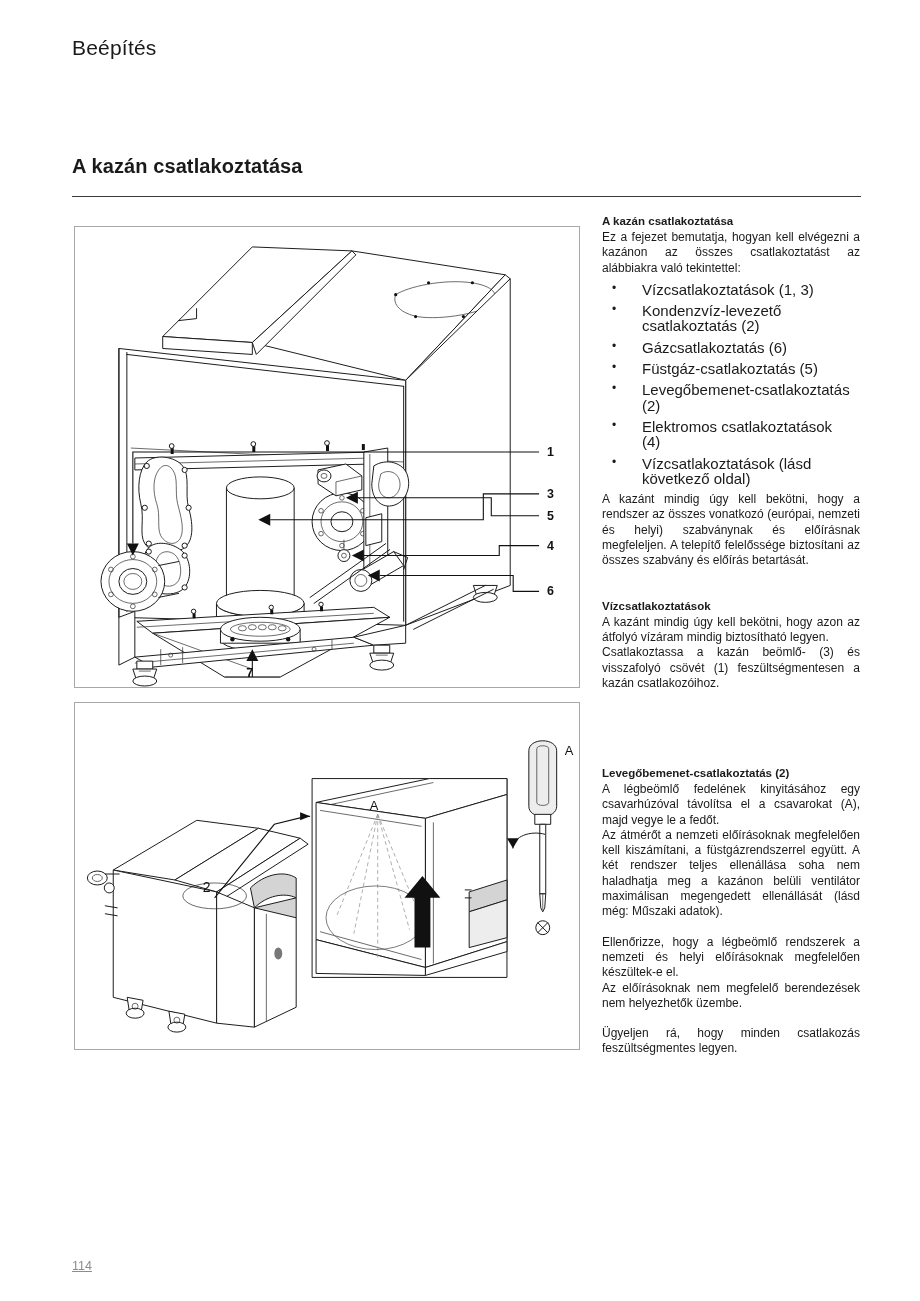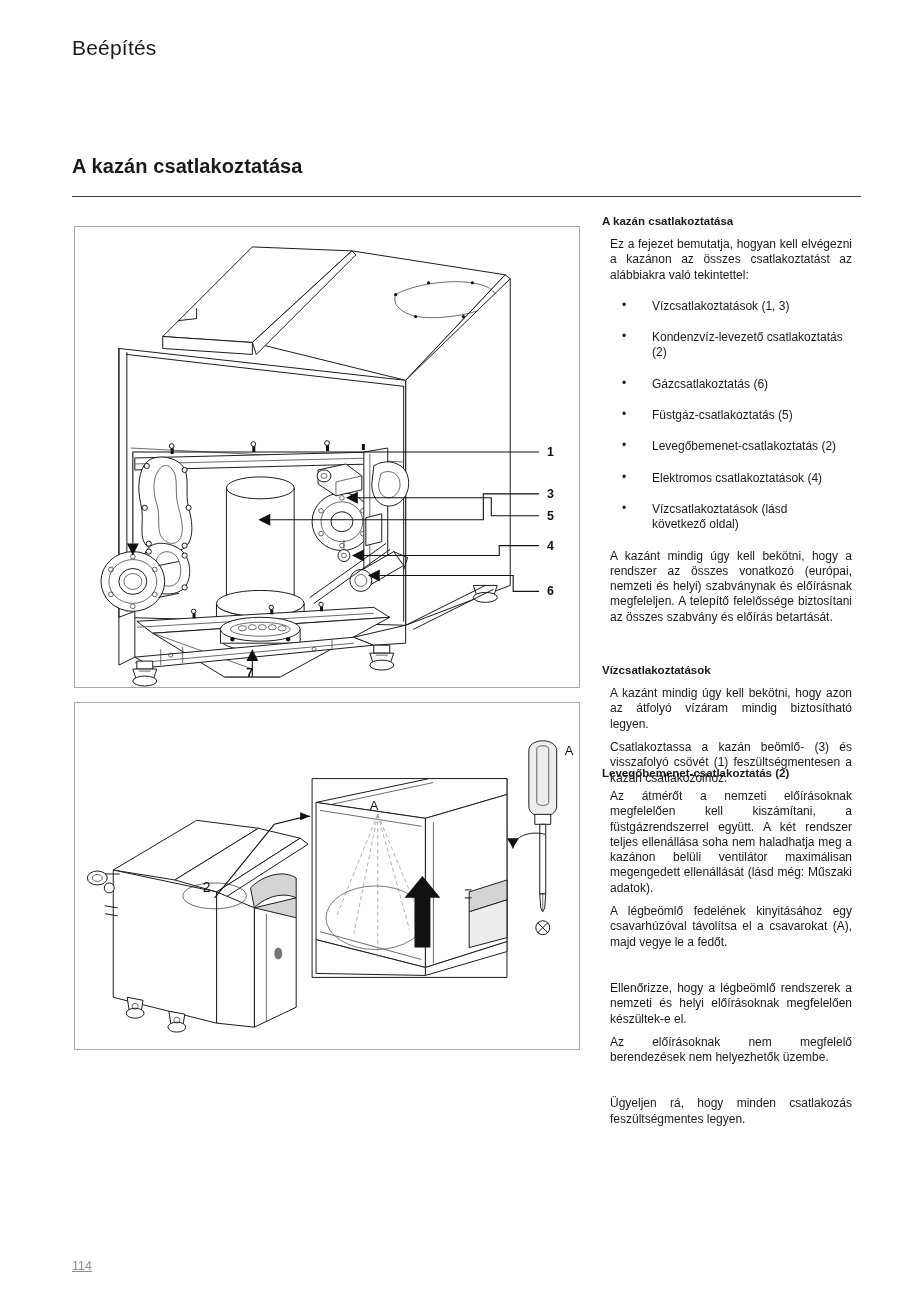--- a/index.html
+++ b/index.html
@@ -79,36 +79,36 @@
     font-size: 11.5px;
     font-weight: bold;
     line-height: 15px;
     margin: 0 0 1px 0;
   }
   .para {
     font-size: 12px;
     line-height: 15.3px;
     text-align: justify;
     text-justify: inter-word;
-    margin: 8px;
+    margin: 0;
   }
   .spacer-sm { height: 15px; }
   .spacer-md { height: 30px; }
 
   ul.bullets {
     list-style: none;
     margin: 0;
     padding: 0;
   }
   ul.bullets li {
-    font-size: 12px;
+    font-size: 15px;
     line-height: 15.3px;
     position: relative;
     padding-left: 34px;
-    margin: 16px;
+    margin: 6px;
   }
   ul.bullets li::before {
     content: "\2022";
     position: absolute;
     left: 4px;
     top: -1px;
     font-size: 12px;
   }
 
   
@@ -517,22 +517,22 @@
   <div class="block">
     <div class="block-head">Vízcsatlakoztatások</div>
     <p class="para">A kazánt mindig úgy kell bekötni, hogy azon az átfolyó vízáram mindig biztosítható legyen.</p>
     <p class="para">Csatlakoztassa a kazán beömlő- (3) és visszafolyó csövét (1) feszültségmentesen a kazán csatlakozóihoz.</p>
   </div>
 </div>
 
 <div id="text-column-2">
   <div class="block">
     <div class="block-head">Levegőbemenet-csatlakoztatás (2)</div>
+    <p class="para">A légbeömlő fedelének kinyitásához egy csavarhúzóval távolítsa el a csavarokat (A), majd vegye le a fedőt.</p>
     <p class="para">Az átmérőt a nemzeti előírásoknak megfelelően kell kiszámítani, a füstgázrendszerrel együtt. A két rendszer teljes ellenállása soha nem haladhatja meg a kazánon belüli ventilátor maximálisan megengedett ellenállását (lásd még: Műszaki adatok).</p>
-    <p class="para">A légbeömlő fedelének kinyitásához egy csavarhúzóval távolítsa el a csavarokat (A), majd vegye le a fedőt.</p>
     <div class="spacer-sm"></div>
     <p class="para">Ellenőrizze, hogy a légbeömlő rendszerek a nemzeti és helyi előírásoknak megfelelően készültek-e el.</p>
     <p class="para">Az előírásoknak nem megfelelő berendezések nem helyezhetők üzembe.</p>
     <div class="spacer-sm"></div>
     <p class="para">Ügyeljen rá, hogy minden csatlakozás feszültségmentes legyen.</p>
     <div class="spacer-sm"></div>
   </div>
 </div>
 
 <div id="page-number">114</div>

